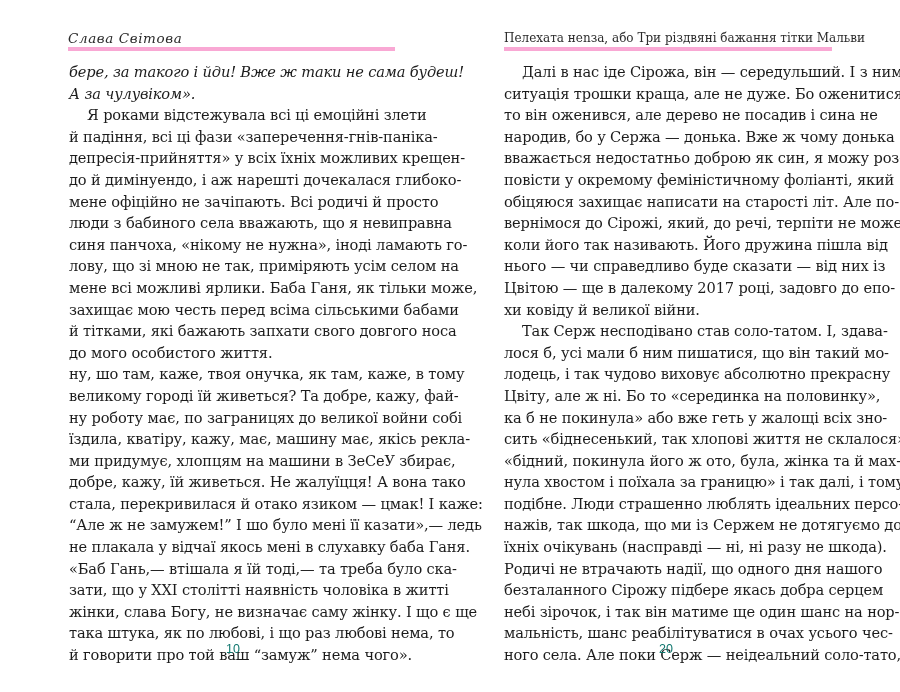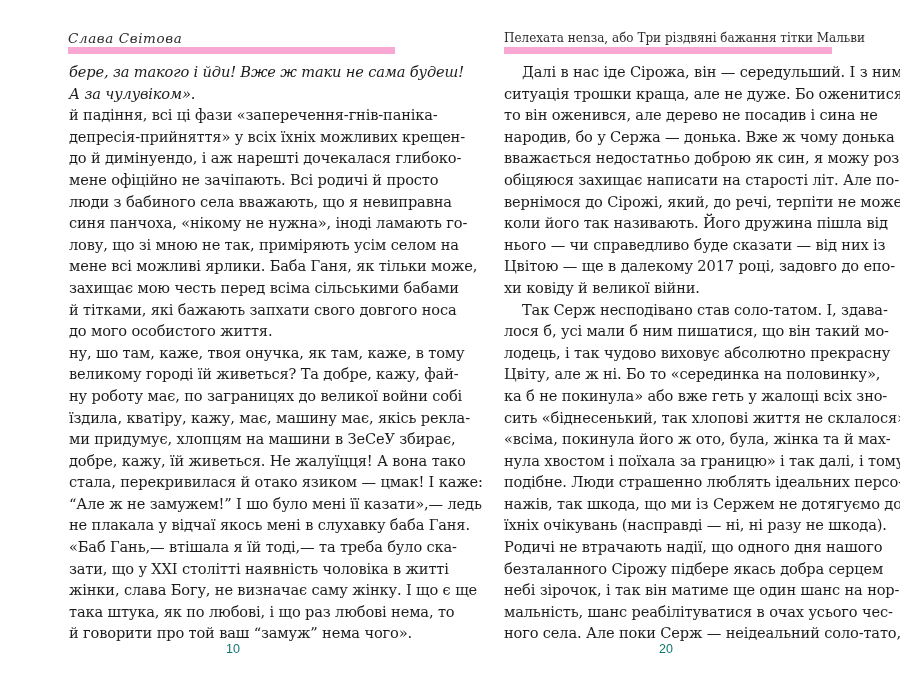--- a/index.html
+++ b/index.html
@@ -20,21 +20,21 @@
       top: 0;
       height: 692px;
     }
     .page-left { left: 0; width: 450px; }
     .page-right { left: 450px; width: 450px; }
 
     .running-head {
       position: absolute;
       top: 30px;
       height: 17px;
-      border-bottom: 7px solid #f9a8d4;
+      border-bottom: 4px solid #f9a8d4;
       font-size: 13.5px;
       line-height: 16px;
       color: #2a2a2a;
       white-space: nowrap;
     }
     .page-left .running-head {
       left: 68px;
       width: 327px;
       font-style: italic;
       letter-spacing: 0.6px;
@@ -83,20 +83,21 @@
     .page-right .folio { left: 196px; }
   </style>
 </head>
 <body>
 
 <div class="page page-left">
   <div class="running-head">Слава Світова</div>
   <div class="body-text">
       <span class="line italic">бере, за такого і йди! Вже ж таки не сама будеш!</span>
       <span class="line italic last">А за чулувіком».</span>
+      <span class="line indent">Я роками відстежувала всі ці емоційні злети</span>
       <span class="line">й падіння, всі ці фази «заперечення-гнів-паніка-</span>
       <span class="line">депресія-прийняття» у всіх їхніх можливих крещен-</span>
       <span class="line">до й димінуендо, і аж нарешті дочекалася глибоко-</span>
       <span class="line">мене офіційно не зачіпають. Всі родичі й просто</span>
       <span class="line">люди з бабиного села вважають, що я невиправна</span>
       <span class="line">синя панчоха, «нікому не нужна», іноді ламають го-</span>
       <span class="line">лову, що зі мною не так, приміряють усім селом на</span>
       <span class="line">мене всі можливі ярлики. Баба Ганя, як тільки може,</span>
       <span class="line">захищає мою честь перед всіма сільськими бабами</span>
       <span class="line">й тітками, які бажають запхати свого довгого носа</span>
@@ -120,33 +121,34 @@
 </div>
 
 <div class="page page-right">
   <div class="running-head">Пелехата нenза, або Три різдвяні бажання тітки Мальви</div>
   <div class="body-text">
       <span class="line indent">Далі в нас іде Сірожа, він — середульший. І з ним</span>
       <span class="line">ситуація трошки краща, але не дуже. Бо оженитися</span>
       <span class="line">то він оженився, але дерево не посадив і сина не</span>
       <span class="line">народив, бо у Сержа — донька. Вже ж чому донька</span>
       <span class="line">вважається недостатньо доброю як син, я можу роз-</span>
+      <span class="line">повісти у окремому феміністичному фоліанті, який</span>
       <span class="line">обіцяюся захищає написати на старості літ. Але по-</span>
       <span class="line">вернімося до Сірожі, який, до речі, терпіти не може,</span>
       <span class="line">коли його так називають. Його дружина пішла від</span>
       <span class="line">нього — чи справедливо буде сказати — від них із</span>
       <span class="line">Цвітою — ще в далекому 2017 році, задовго до епо-</span>
       <span class="line last">хи ковіду й великої війни.</span>
       <span class="line indent">Так Серж несподівано став соло-татом. І, здава-</span>
       <span class="line">лося б, усі мали б ним пишатися, що він такий мо-</span>
       <span class="line">лодець, і так чудово виховує абсолютно прекрасну</span>
       <span class="line">Цвіту, але ж ні. Бо то «серединка на половинку»,</span>
       <span class="line">ка б не покинула» або вже геть у жалощі всіх зно-</span>
       <span class="line">сить «біднесенький, так хлопові життя не склалося»,</span>
-      <span class="line">«всіма, покинула його ж ото, була, жінка та й мах-</span>
+      <span class="line">«бідний, покинула його ж ото, була, жінка та й мах-</span>
       <span class="line">нула хвостом і поїхала за границю» і так далі, і тому</span>
       <span class="line">подібне. Люди страшенно люблять ідеальних персо-</span>
       <span class="line">нажів, так шкода, що ми із Сержем не дотягуємо до</span>
       <span class="line">їхніх очікувань (насправді — ні, ні разу не шкода).</span>
       <span class="line">Родичі не втрачають надії, що одного дня нашого</span>
       <span class="line">безталанного Сірожу підбере якась добра серцем</span>
       <span class="line">небі зірочок, і так він матиме ще один шанс на нор-</span>
       <span class="line">мальність, шанс реабілітуватися в очах усього чес-</span>
       <span class="line">ного села. Але поки Серж — неідеальний соло-тато,</span>
     </div>

